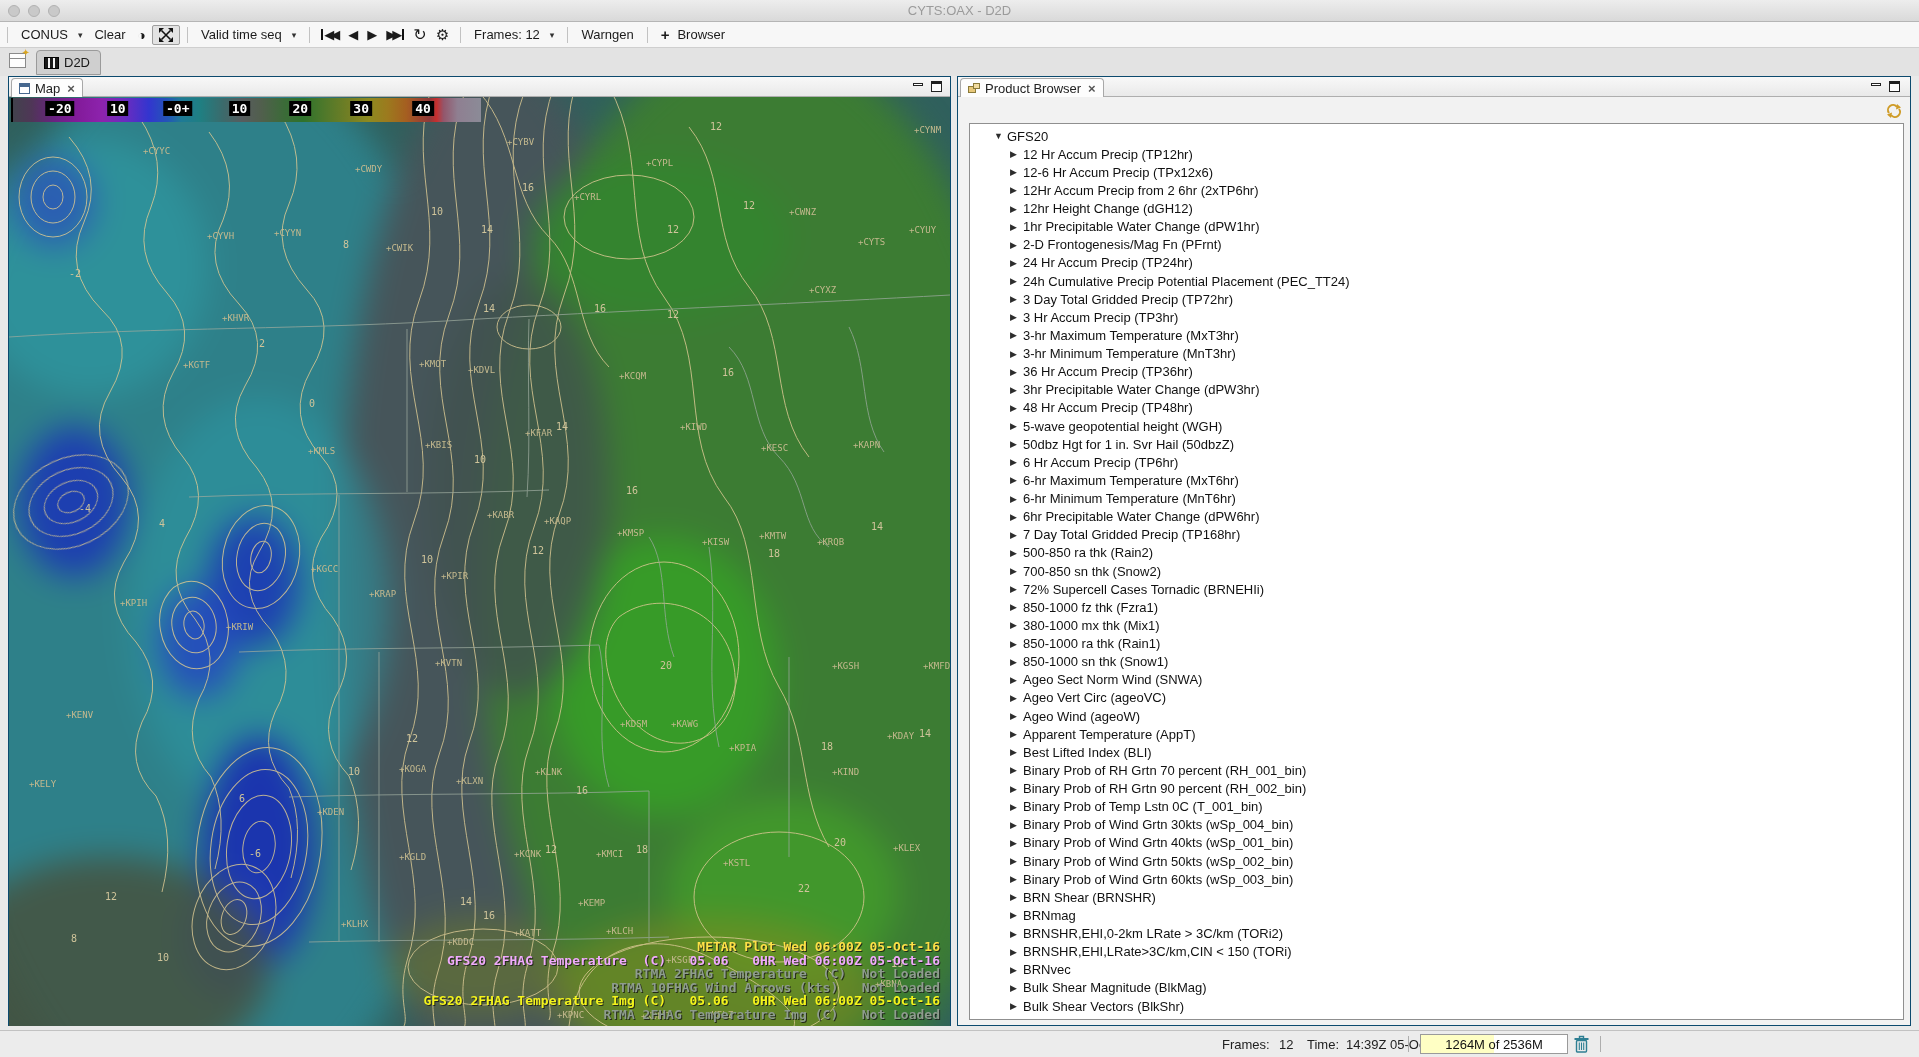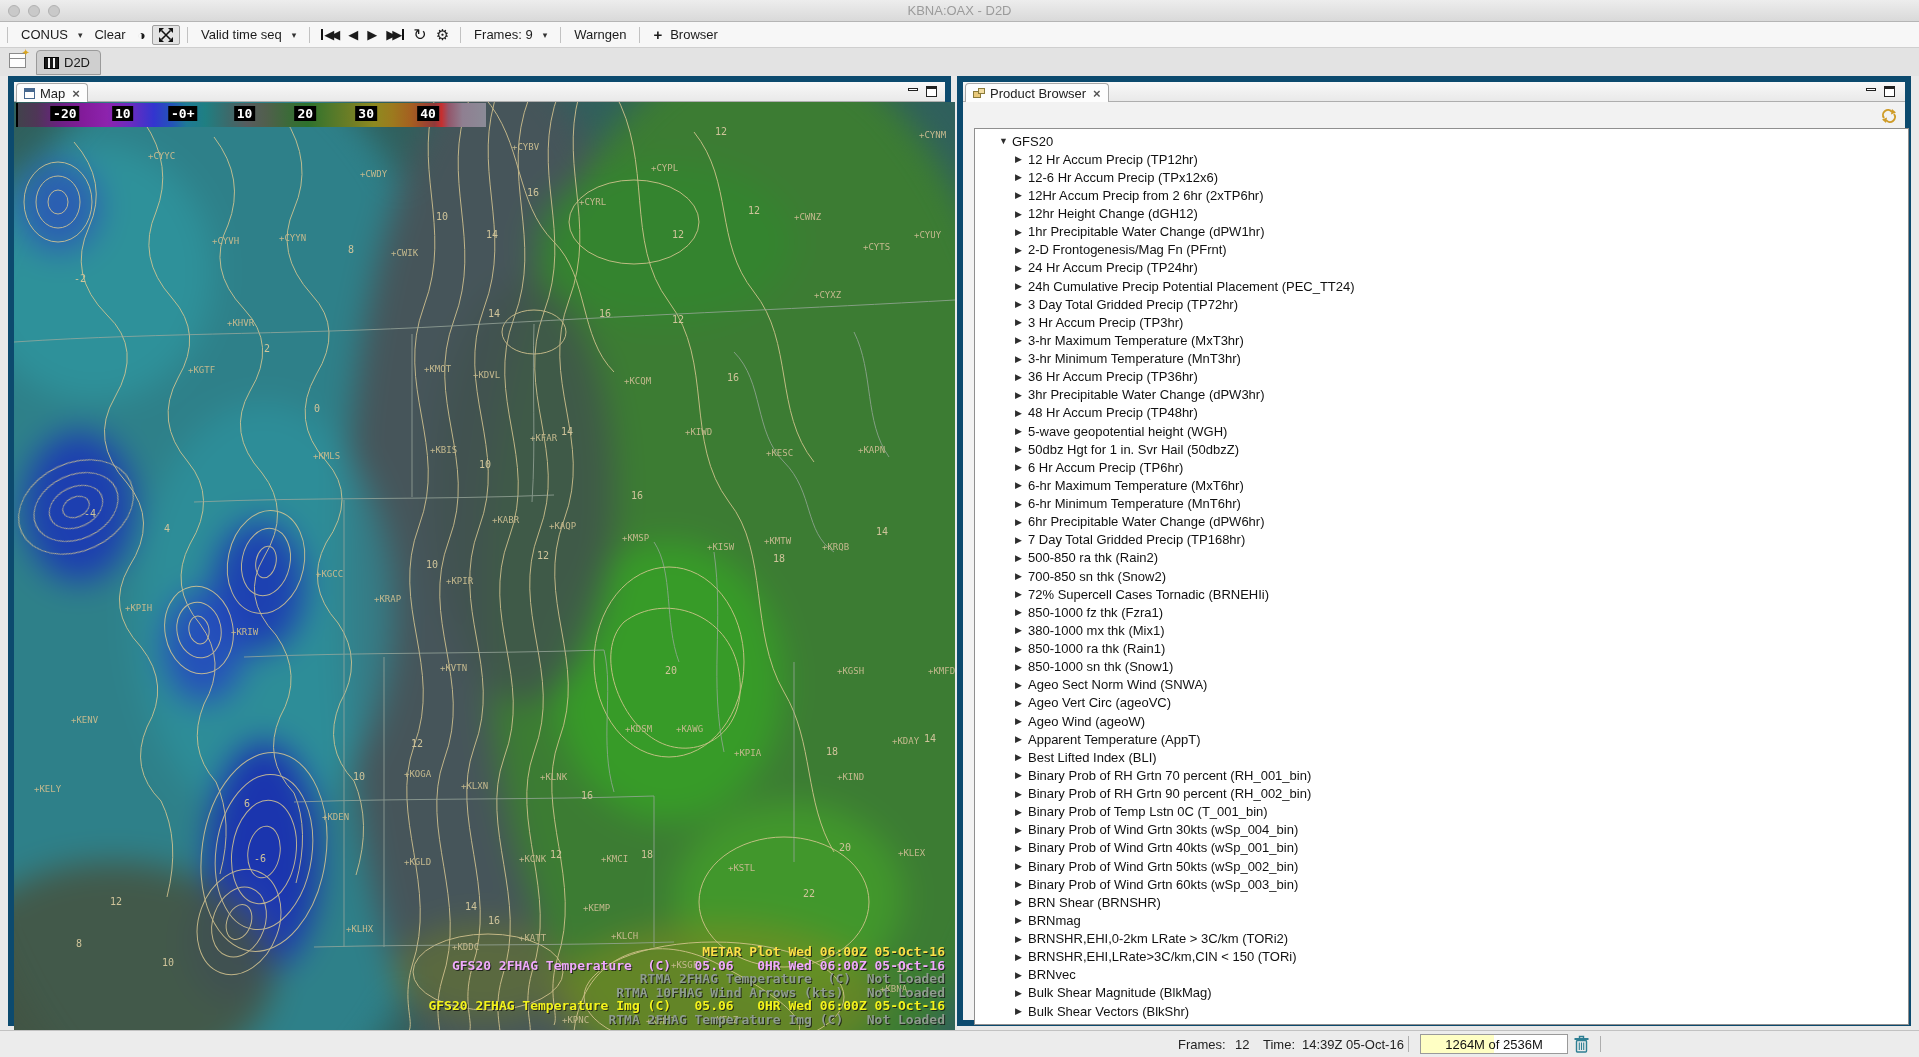--- a/index.html
+++ b/index.html
@@ -37,21 +37,21 @@
   .newview::before { content:""; position:absolute; left:0; top:4px; width:15px; height:1px; background:#8a8a8a; }
   .newview::after { content:"✦"; position:absolute; right:-5px; top:-7px; color:#d9a520; font-size:10px; }
   .d2d-tab { position:absolute; left:36px; top:2px; height:25px; padding:0 10px 0 7px;
     background:#cfcfcf; border:1px solid #9a9a9a; border-radius:4px 4px 0 0;
     display:flex; align-items:center; gap:5px; font-size:13px; color:#1a1a1a; }
   .film { width:15px; height:12px; background:#1a1a1a;
     background-image:repeating-linear-gradient(90deg,#1a1a1a 0 3px,#f5f5f5 3px 5px); border:1px solid #000; }
 
   
   .panel { position:absolute; top:76px; height:950px; background:#f2f2f2;
-    border:6px solid #0c4a6e; }
+    border:1px solid #0c4a6e; }
   .panel-header { position:absolute; left:0; top:0; right:0; height:20px;
     background:linear-gradient(#f8f8f8,#e9e9e9); border-bottom:1px solid #aeaeae; }
   .ptab { position:absolute; left:2px; top:1px; height:19px; padding:0 7px;
     background:#fdfdfd; border:1px solid #a8a8a8; border-bottom:none; border-radius:4px 4px 0 0;
     display:flex; align-items:center; gap:5px; font-size:13px; color:#222; }
   .ptab .close { color:#555; font-weight:bold; font-size:13px; margin-left:2px; }
   .minmax { position:absolute; top:4px; display:flex; gap:8px; }
   .ic-min { width:10px; height:3px; border:1px solid #222; background:#fff; margin-top:2px; }
   .ic-max { width:11px; height:11px; border:1px solid #222; border-top:3px solid #222; background:#fff; }
 
@@ -84,38 +84,38 @@
   .pb-box { position:absolute; left:11px; top:46px; width:935px; height:897px;
     background:#ffffff; border:1px solid #8f8f8f; overflow:hidden; padding-top:3px; }
   .pb-row { display:flex; align-items:center; height:18.14px; padding-left:40px;
     font-size:13px; color:#111; white-space:nowrap; }
   .pb-root { padding-left:24px; }
   .pb-arrow { width:13px; font-size:9px; color:#2d2d2d; flex:0 0 13px; }
 
   
   .statusbar { position:absolute; left:0; top:1030px; width:1919px; height:27px;
     background:#ececec; border-top:1px solid #c2c2c2; font-size:13px; color:#222; }
-  .sb-item { position:absolute; top:6px; }
+  .sb-item { position:absolute; top:6px;margin-left:44px; }
   .sb-sep { position:absolute; top:5px; width:1px; height:16px; background:#aeaeae; }
   .mem { position:absolute; left:1420px; top:3px; width:148px; height:20px;
     border:1px solid #9a9a9a; background:#fff; overflow:hidden; }
   .mem-fill { position:absolute; left:0; top:0; bottom:0; width:50%; background:#ffffc4; }
   .mem-text { position:absolute; inset:0; text-align:center; line-height:19px; font-size:13px; color:#111; }
   .trash { position:absolute; left:1573px; top:4px; }
 </style>
 </head>
 <body>
 
 <div class="app">
 
   <div class="titlebar">
     <div class="traffic t1"></div>
     <div class="traffic t2"></div>
     <div class="traffic t3"></div>
-    <div class="win-title">KBNA:OAX - D2D</div>
+    <div class="win-title">CYTS:OAX - D2D</div>
   </div>
 
   <div class="toolbar">
     <div class="tb-sep"></div>
     <div class="tb-btn">
       <span>CONUS</span>
       <span class="dd">▾</span>
     </div>
     <div class="tb-btn">
       <span>Clear</span>
@@ -147,21 +147,21 @@
       <span>▶</span>
       <span class="skip">
           <span class="dbl">▶▶</span>
           <span class="bar"></span>
         </span>
       <span style="font-size:16px">↻</span>
       <span style="font-size:15px">⚙</span>
     </div>
     <div class="tb-sep"></div>
     <div class="tb-btn">
-      <span>Frames: 9</span>
+      <span>Frames: 12</span>
       <span class="dd">▾</span>
     </div>
     <div class="tb-sep"></div>
     <div class="tb-btn">
       <span>Warngen</span>
     </div>
     <div class="tb-sep"></div>
     <div class="tb-btn">
       <span class="plus-glyph">+</span>
       <span>Browser</span>

